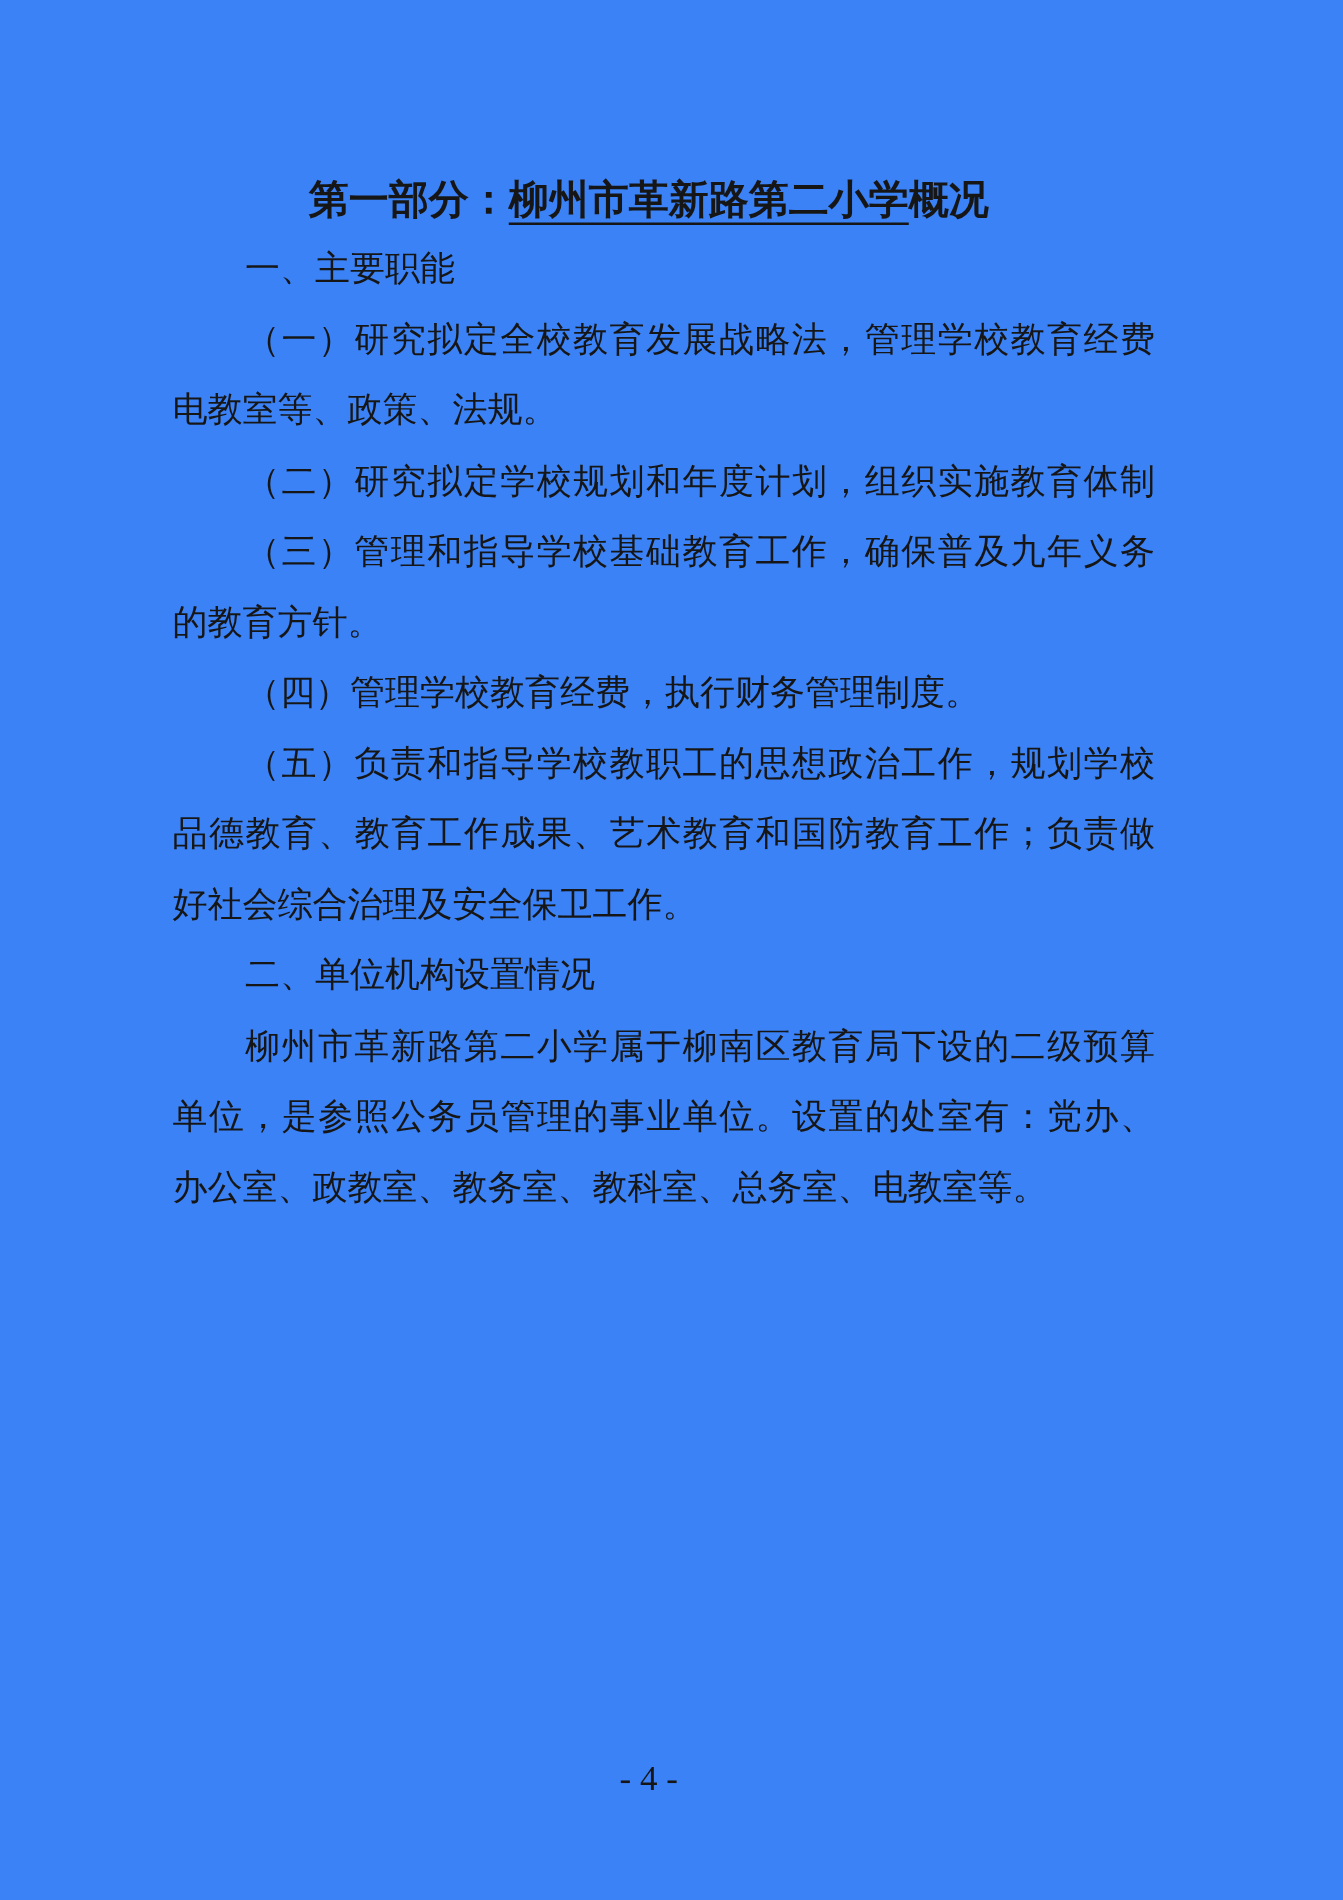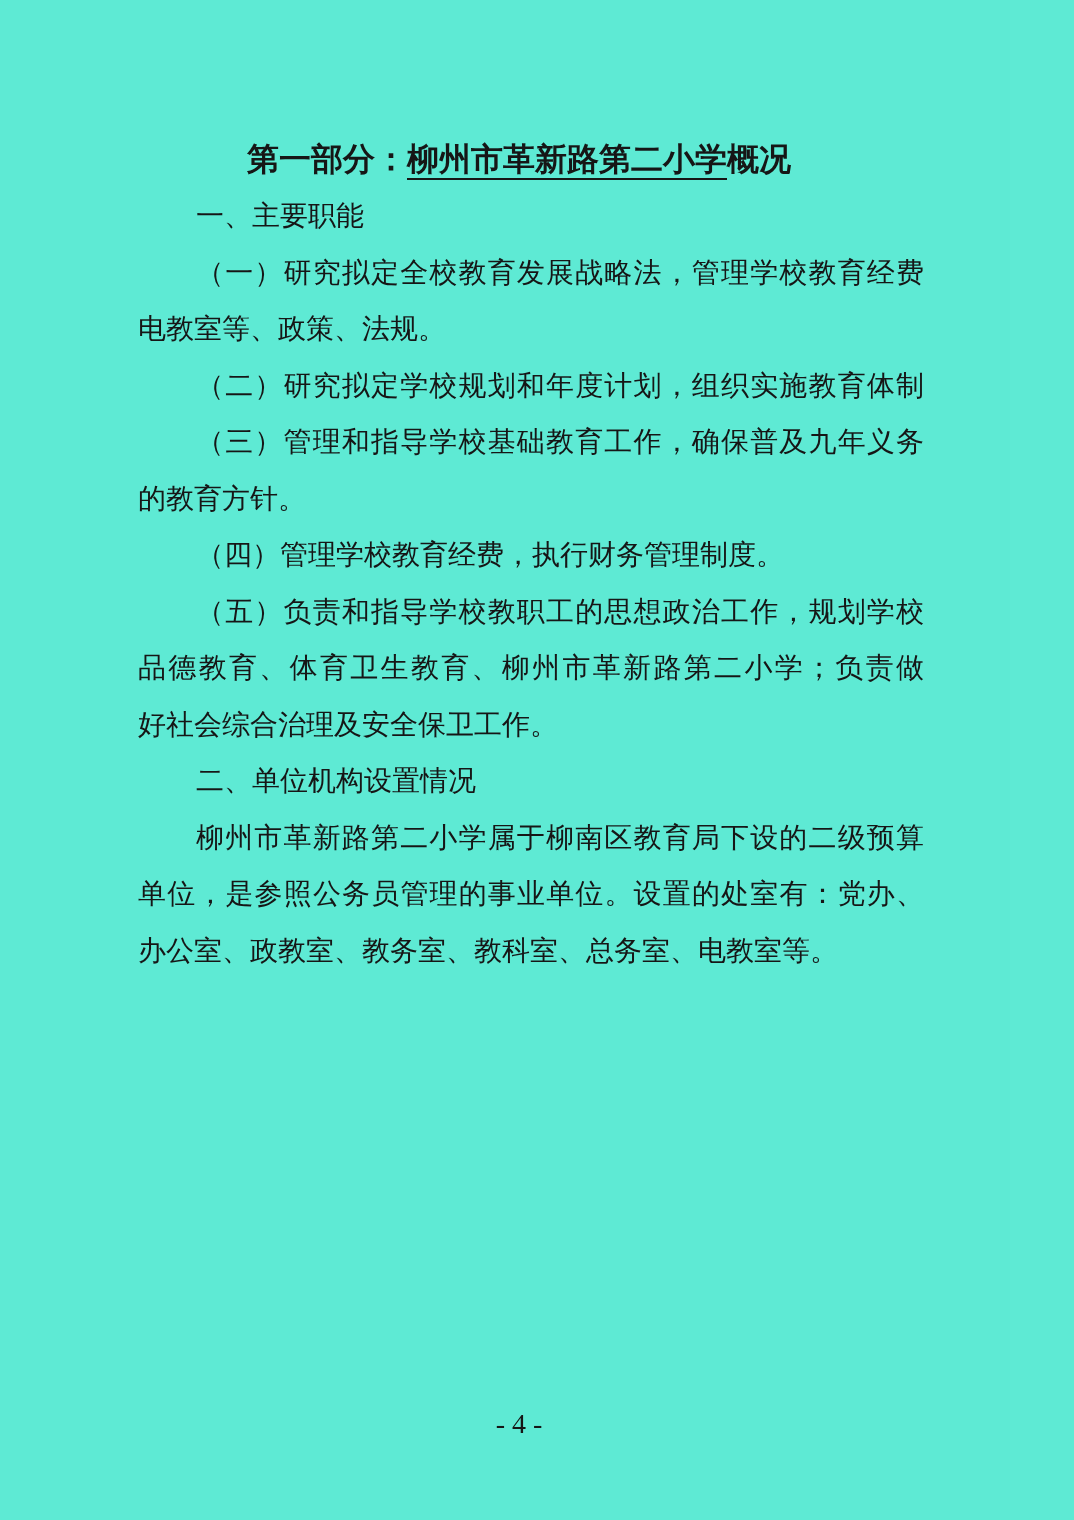--- a/index.html
+++ b/index.html
@@ -4,21 +4,21 @@
 <style>
   html, body {
     margin: 0;
     padding: 0;
     background: #ffffff;
   }
   .page {
     position: relative;
     width: 1074px;
     height: 1520px;
-    background: #5eead4;
+    background: #3b82f6;
     color: #161616;
     font-family: "Liberation Serif", "DejaVu Serif", serif;
     overflow: hidden;
   }
   .doc-title {
     position: absolute;
     top: 137px;
     left: 126px;
     width: 786px;
     text-align: center;
@@ -73,21 +73,21 @@
 
   <div class="doc-body">
     <div class="line indent">一、主要职能</div>
     <div class="line indent fill">（一）研究拟定全校教育发展战略法，管理学校教育经费</div>
     <div class="line">电教室等、政策、法规。</div>
     <div class="line indent fill">（二）研究拟定学校规划和年度计划，组织实施教育体制</div>
     <div class="line indent fill">（三）管理和指导学校基础教育工作，确保普及九年义务</div>
     <div class="line">的教育方针。</div>
     <div class="line indent">（四）管理学校教育经费，执行财务管理制度。</div>
     <div class="line indent fill">（五）负责和指导学校教职工的思想政治工作，规划学校</div>
-    <div class="line fill">品德教育、体育卫生教育、柳州市革新路第二小学；负责做</div>
+    <div class="line fill">品德教育、教育工作成果、艺术教育和国防教育工作；负责做</div>
     <div class="line">好社会综合治理及安全保卫工作。</div>
     <div class="line indent">二、单位机构设置情况</div>
     <div class="line indent fill">柳州市革新路第二小学属于柳南区教育局下设的二级预算</div>
     <div class="line fill">单位，是参照公务员管理的事业单位。设置的处室有：党办、</div>
     <div class="line">办公室、政教室、教务室、教科室、总务室、电教室等。</div>
   </div>
 
   <div class="page-footer">- 4 -</div>
 
 </div>

